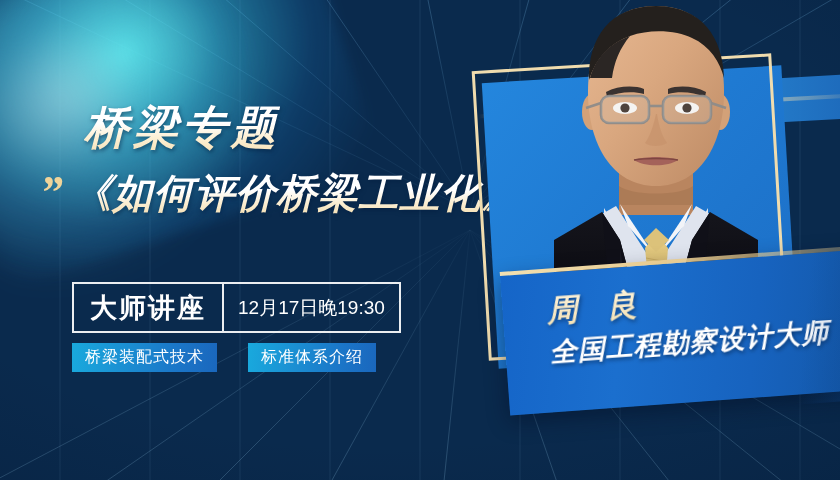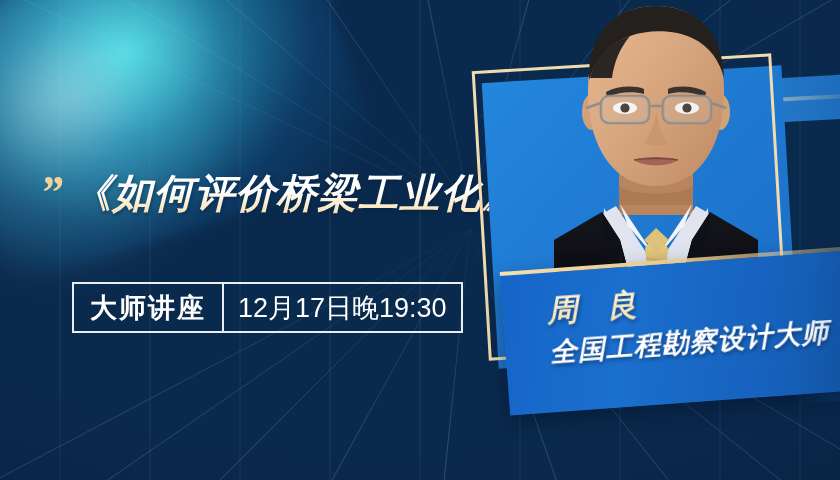--- a/index.html
+++ b/index.html
@@ -62,21 +62,21 @@
     border:2px solid rgba(255,255,255,0.92);
     display:flex;align-items:stretch;
   }
   .lec-label{
     display:flex;align-items:center;justify-content:center;
     padding:0 16px;font-size:27px;font-weight:bold;color:#ffffff;letter-spacing:2px;
   }
   .lec-div{width:2px;background:rgba(255,255,255,0.92);}
   .lec-date{
     display:flex;align-items:center;justify-content:center;
-    padding:13px 14px;font-size:27px;font-weight:normal;color:#ffffff;letter-spacing:0px;
+    padding:13px 14px;font-size:19px;font-weight:normal;color:#ffffff;letter-spacing:0px;
   }
 
   
   .tags{position:absolute;left:72px;top:343px;display:flex;gap:31px;}
   .tag{
     height:29px;padding:0 13px;display:flex;align-items:center;justify-content:center;
     font-size:16px;color:#ffffff;letter-spacing:1px;font-weight:500;
     background:linear-gradient(95deg,#19a9dd 0%,#1b8ed2 38%,#1b76c8 72%,#1a67bd 100%);
   }
 
@@ -203,33 +203,38 @@
         <line x1="620" y1="0" x2="620" y2="480"></line>
         <line x1="720" y1="0" x2="720" y2="480"></line>
         <line x1="800" y1="0" x2="800" y2="480"></line>
       </g>
     </svg>
     <div class="glow-tl"></div>
     <div class="glow-soft"></div>
     <div class="vignette"></div>
   </div>
 
+  <div class="main-title">桥梁专题</div>
 
   <div class="sub-row">
     <span class="qmark qopen">”</span>
     <span class="sub-title">《如何评价桥梁工业化》</span>
     <span class="qmark qclose">”</span>
   </div>
 
   <div class="lecture-box">
     <div class="lec-label">大师讲座</div>
     <div class="lec-div"></div>
     <div class="lec-date">12月17日晚19:30</div>
   </div>
 
+  <div class="tags">
+    <div class="tag">桥梁装配式技术</div>
+    <div class="tag">标准体系介绍</div>
+  </div>
 
   <div class="right-wrap">
     <div class="accent-strip"></div>
     <div class="gold-line"></div>
     <div class="blue-panel"></div>
     <div class="gold-frame"></div>
 
     <div class="portrait">
       <svg width="264" height="300" viewBox="0 0 264 300">
         <defs>

